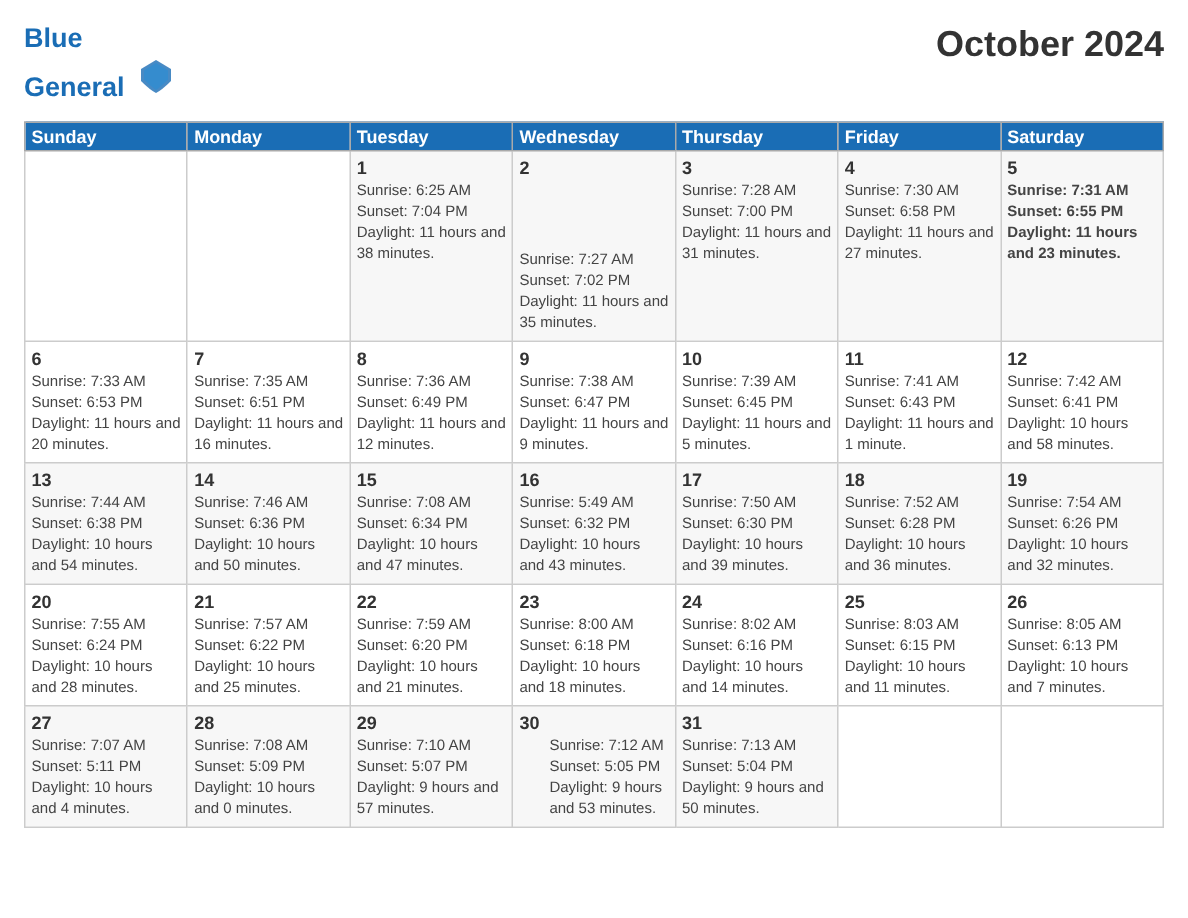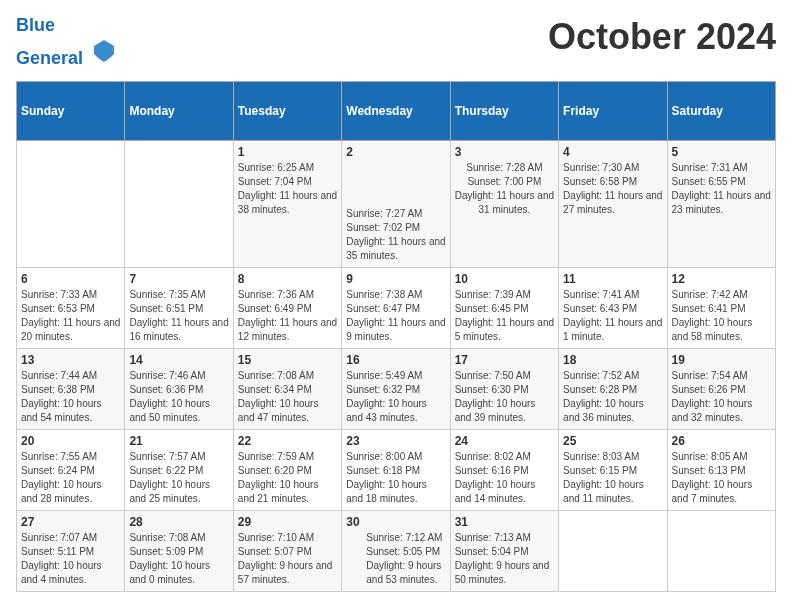--- a/index.html
+++ b/index.html
@@ -31,39 +31,39 @@
     }
     .logo-icon {
       width: 28px;
       height: 28px;
       margin-left: 2px;
     }
     .title-block {
       text-align: right;
     }
     .month-title {
-      font-size: 36px;
+      font-size: 24px;
       font-weight: bold;
       color: #333;
     }
     .location {
       font-size: 16px;
       color: #555;
     }
     table {
       width: 100%;
       border-collapse: collapse;
       table-layout: fixed;
     }
     thead th {
       background-color: #1a6db5;
       color: #fff;
       font-size: 12px;
       font-weight: bold;
-      padding: 22px 4px;
+      padding: 2px 4px;
       text-align: left;
       border: 1px solid #aaa;
     }
     tbody td {
       vertical-align: top;
       border: 1px solid #ccc;
       padding: 4px 4px;
       font-size: 10px;
       color: #333;
       height: 80px;
@@ -131,33 +131,33 @@
 Daylight: 11 hours and 38 minutes.</div>
         </td>
         <td>
           <div class="day-number">2</div>
           <div class="day-info" style="white-space: pre-line; margin-top: 48px;">Sunrise: 7:27 AM
 Sunset: 7:02 PM
 Daylight: 11 hours and 35 minutes.</div>
         </td>
         <td>
           <div class="day-number">3</div>
-          <div class="day-info" style="white-space: pre-line; text-align: center;">Sunrise: 7:28 AM
+          <div class="day-info" style="white-space: pre-line;">Sunrise: 7:28 AM
 Sunset: 7:00 PM
 Daylight: 11 hours and 31 minutes.</div>
         </td>
         <td>
           <div class="day-number">4</div>
           <div class="day-info" style="white-space: pre-line;">Sunrise: 7:30 AM
 Sunset: 6:58 PM
 Daylight: 11 hours and 27 minutes.</div>
         </td>
         <td>
           <div class="day-number">5</div>
-          <div class="day-info" style="white-space: pre-line;">Sunrise: 7:31 AM
+          <div class="day-info" style="white-space: pre-line; font-weight: bold;">Sunrise: 7:31 AM
 Sunset: 6:55 PM
 Daylight: 11 hours and 23 minutes.</div>
         </td>
       </tr>
       <tr>
         <td>
           <div class="day-number">6</div>
           <div class="day-info" style="white-space: pre-line;">Sunrise: 7:33 AM
 Sunset: 6:53 PM
 Daylight: 11 hours and 20 minutes.</div>

